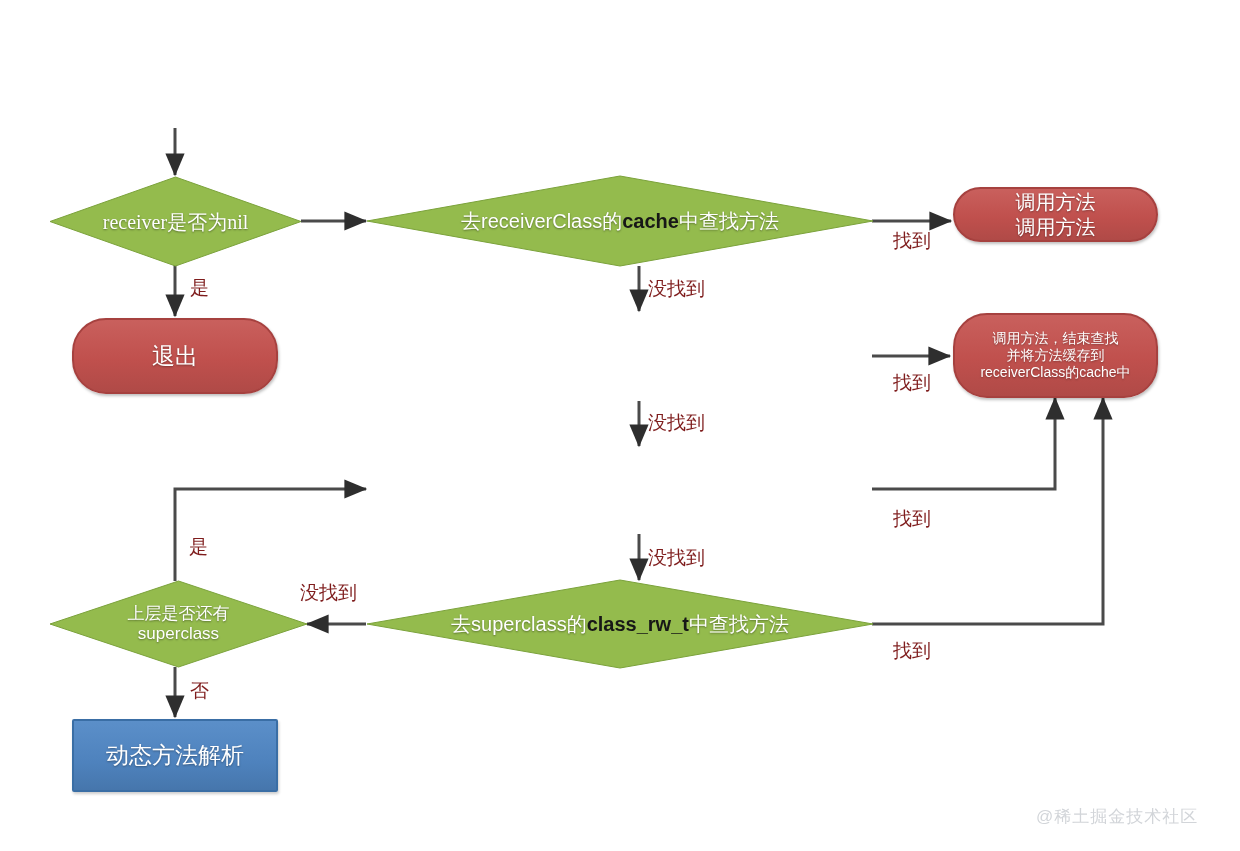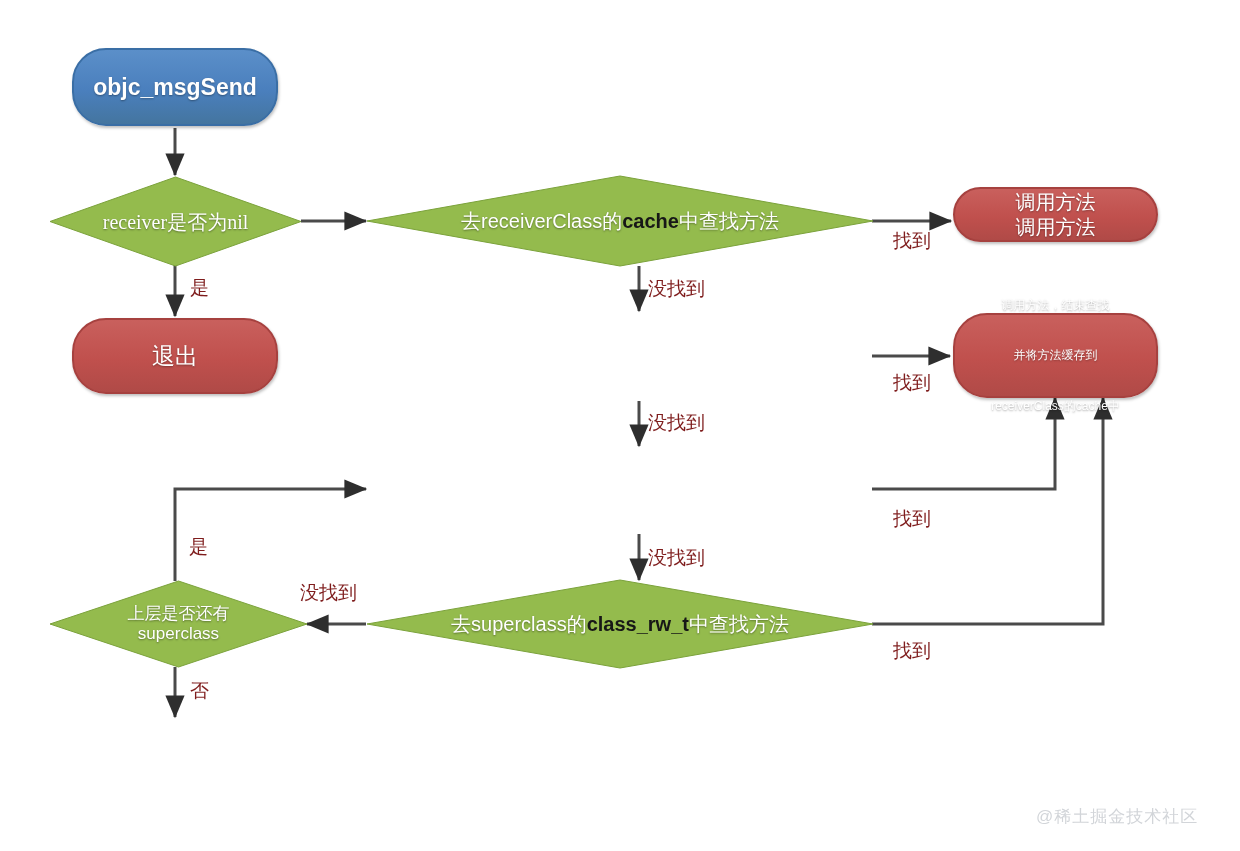--- a/index.html
+++ b/index.html
@@ -31,21 +31,21 @@
   .red-round{
     background:linear-gradient(180deg,#c9605d 0%,#c0504d 55%,#b04a47 100%);
     border:2px solid #a6413f;border-radius:34px;
     color:#ffffff;
     text-shadow:0 1px 2px rgba(0,0,0,.35);
     box-shadow:1px 2px 3px rgba(0,0,0,.25);
     line-height:1.22;
   }
   .red-round.two{font-size:20px;}
   .red-round.big{font-size:23px;}
-  .red-round.three{font-size:12px;gap:36px;}
+  .red-round.three{font-size:14px;}
 
   
   .diamond{position:absolute;}
   .diamond svg{position:absolute;left:0;top:0;overflow:visible;}
   .diamond .dlabel{
     position:absolute;left:0;top:0;width:100%;height:100%;
     display:flex;align-items:center;justify-content:center;text-align:center;
     color:#ffffff;text-shadow:0 1px 2px rgba(0,0,0,.4);
     line-height:1.2;pointer-events:none;
   }
@@ -96,23 +96,20 @@
       <path d="M872,624 L1103,624 L1103,398"></path>
 
       <path d="M366,624 L307,624"></path>
 
       <path d="M175,581 L175,489 L366,489"></path>
 
       <path d="M175,667 L175,717"></path>
     </g>
   </svg>
 
-  <div class="node blue-round" style="left:72px;top:48px;width:206px;height:78px;">
-    <span>objc_msgSend</span>
-  </div>
 
   <div class="diamond" style="left:50px;top:177px;width:251px;height:89px;font-family:Liberation Serif, serif;">
     <svg width="251" height="89" viewBox="0 0 251 89">
       <polygon points="125.5,0 251,44.5 125.5,89 0,44.5" fill="#94bb4d" stroke="#7ba23b" stroke-width="1"></polygon>
     </svg>
     <div class="dlabel" style="font-size:20px;">
       <span>receiver是否为nil</span>
     </div>
   </div>
 
@@ -154,20 +151,23 @@
   <div class="diamond" style="left:50px;top:581px;width:257px;height:86px;">
     <svg width="257" height="86" viewBox="0 0 257 86">
       <polygon points="128.5,0 257,43 128.5,86 0,43" fill="#94bb4d" stroke="#7ba23b" stroke-width="1"></polygon>
     </svg>
     <div class="dlabel" style="font-size:17px;flex-direction:column;">
       <span>上层是否还有</span>
       <span>superclass</span>
     </div>
   </div>
 
+  <div class="node blue-rect" style="left:72px;top:719px;width:206px;height:73px;">
+    <span>动态方法解析</span>
+  </div>
 
   <div class="elabel" style="left:190px;top:275px;">是</div>
 
   <div class="elabel" style="left:893px;top:228px;">找到</div>
 
   <div class="elabel" style="left:648px;top:276px;">没找到</div>
 
   <div class="elabel" style="left:893px;top:370px;">找到</div>
 
   <div class="elabel" style="left:648px;top:410px;">没找到</div>

